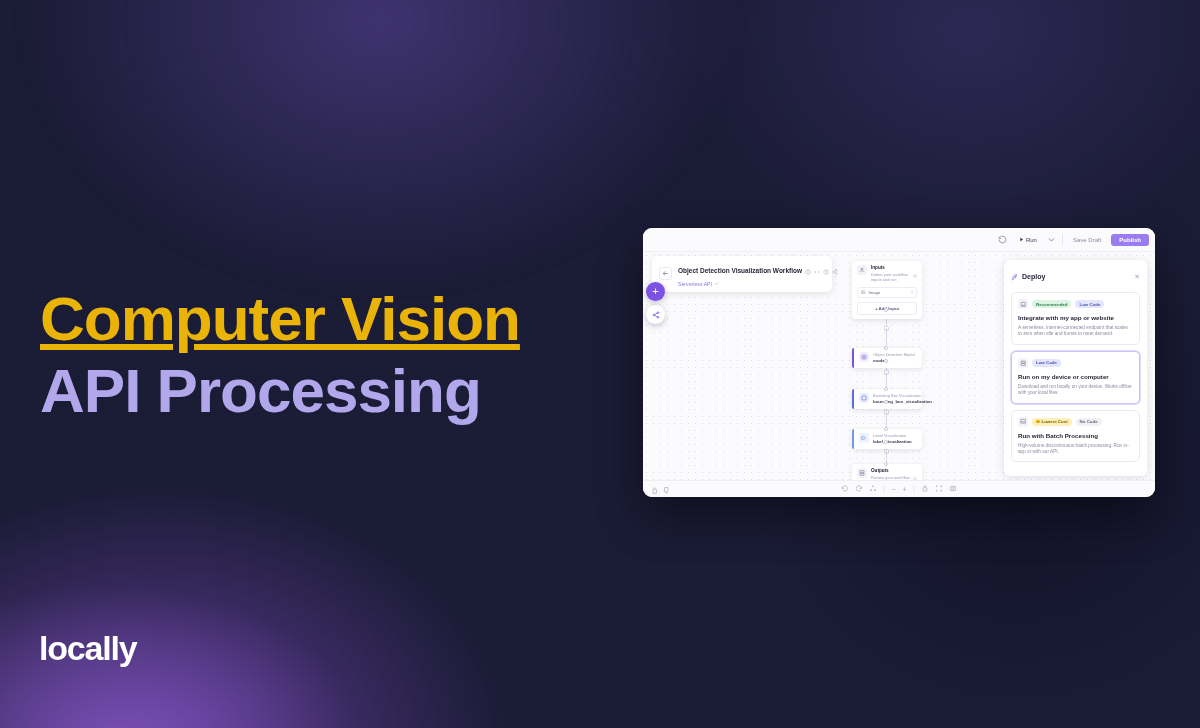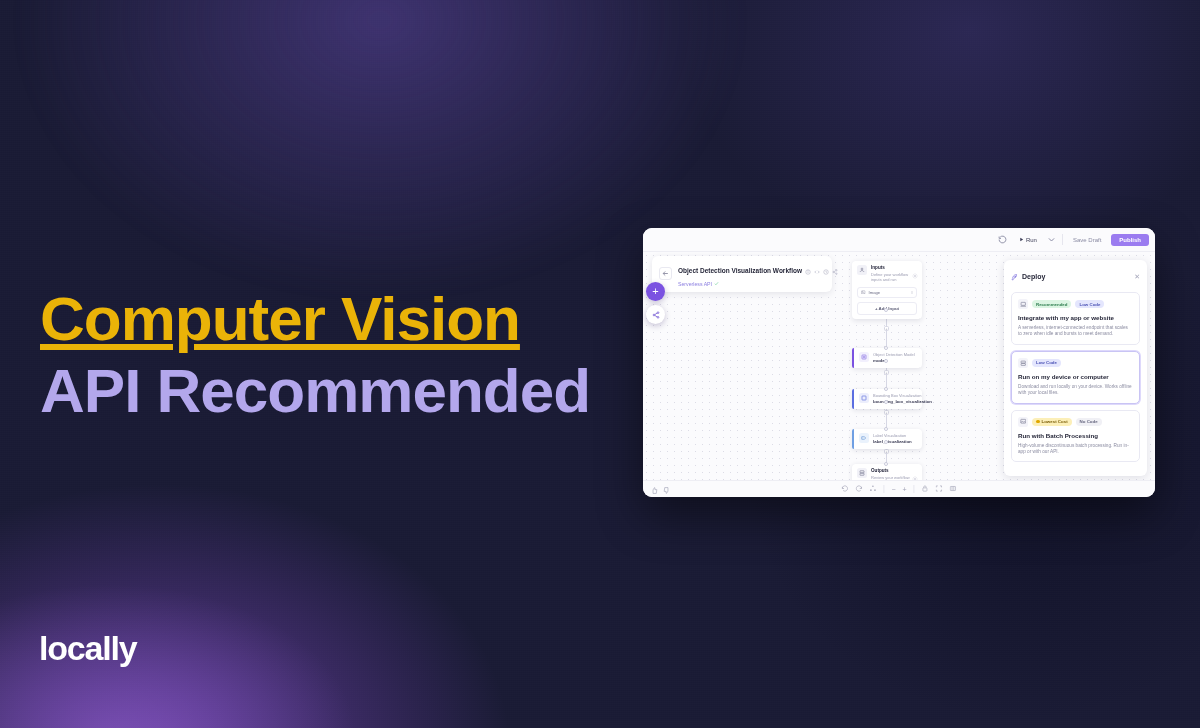--- a/index.html
+++ b/index.html
@@ -163,21 +163,21 @@
 <div class="bg-base"></div>
 <div class="glow-topmid"></div>
 <div class="glow-topright"></div>
 <div class="glow-right-dark"></div>
 <div class="glow-bottomleft"></div>
 <div class="glow-bottomleft2"></div>
 <div class="noise"></div>
 
 <div class="headline">
   <div class="l1">Computer Vision</div>
-  <div class="l2">API Recommended</div>
+  <div class="l2">API Processing</div>
 </div>
 <div class="logo">locally</div>
 
 <div class="app">
 
   <div class="app-top">
     <span class="tb-ico">
       <svg viewBox="0 0 24 24" fill="none" stroke="currentColor" stroke-width="2.4">
           <path d="M3 12a9 9 0 1 0 3-6.7"></path>
           <polyline points="3 4 3 9 8 9"></polyline>

